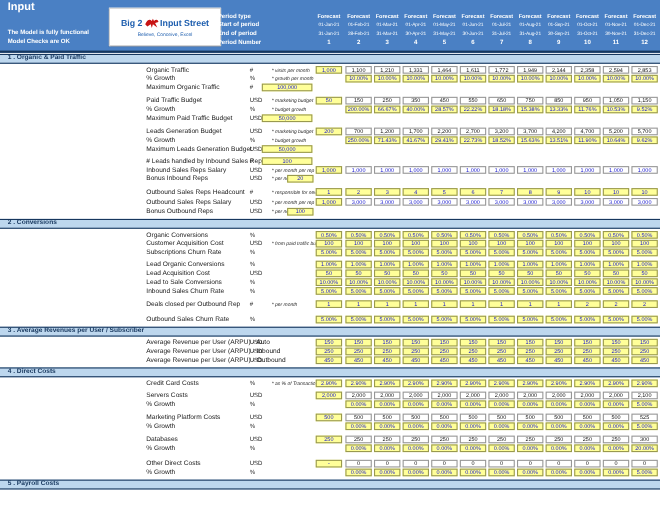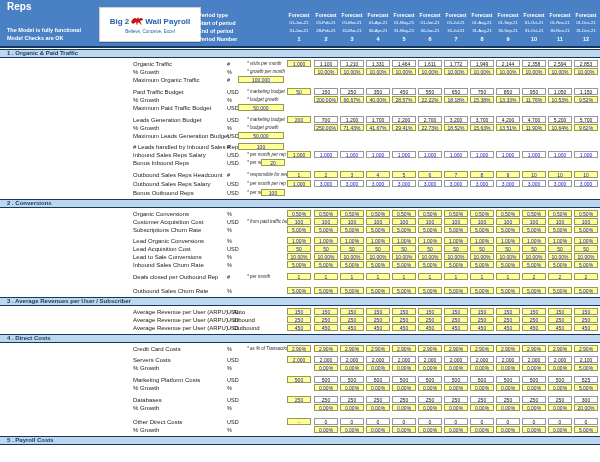--- a/index.html
+++ b/index.html
@@ -37,31 +37,31 @@
   .cell-whiteblue{background:#fff;border:1px solid #979797;color:var(--blueinput);}
   .widebox{position:absolute;left:238px;top:0;width:46px;height:7px;font-size:5px;display:flex;align-items:center;justify-content:center;box-sizing:border-box;background:var(--yellow);border:1px solid #99994f;color:var(--blueinput);}
   .smallbox{position:absolute;left:261px;top:0;width:24px;height:7px;font-size:5px;display:flex;align-items:center;justify-content:center;box-sizing:border-box;background:var(--yellow);border:1px solid #99994f;color:var(--blueinput);}
 </style>
 </head>
 <body>
 
 <div>
 
   <div class="banner">
-    <div class="input-label">Reps</div>
+    <div class="input-label">Input</div>
     <div class="note note1">The Model is fully functional</div>
     <div class="note note2">Model Checks are OK</div>
 
     <div class="logo">
       <div class="logo-line1">
         <span>Big 2</span>
         <span><svg width="14" height="10" viewBox="0 0 14 10">
               <path d="M1,6 C3,2 5,1 7,3 L8,1 L9,3 C11,1 13,2 13,4 L10,5 L12,9 L8,6 L7,9.5 L6,6 L3,8 Z" fill="#c81414"></path>
             </svg></span>
-        <span>Wall Payroll</span>
+        <span>Input Street</span>
       </div>
       <div class="logo-tag">Believe, Conceive, Excel</div>
     </div>
 
     <div class="plabels" id="plabels">
         <div class="plabel">Period type</div>
         <div class="plabel">Start of period</div>
         <div class="plabel">End of period</div>
         <div class="plabel">Period Number</div>
       </div>

